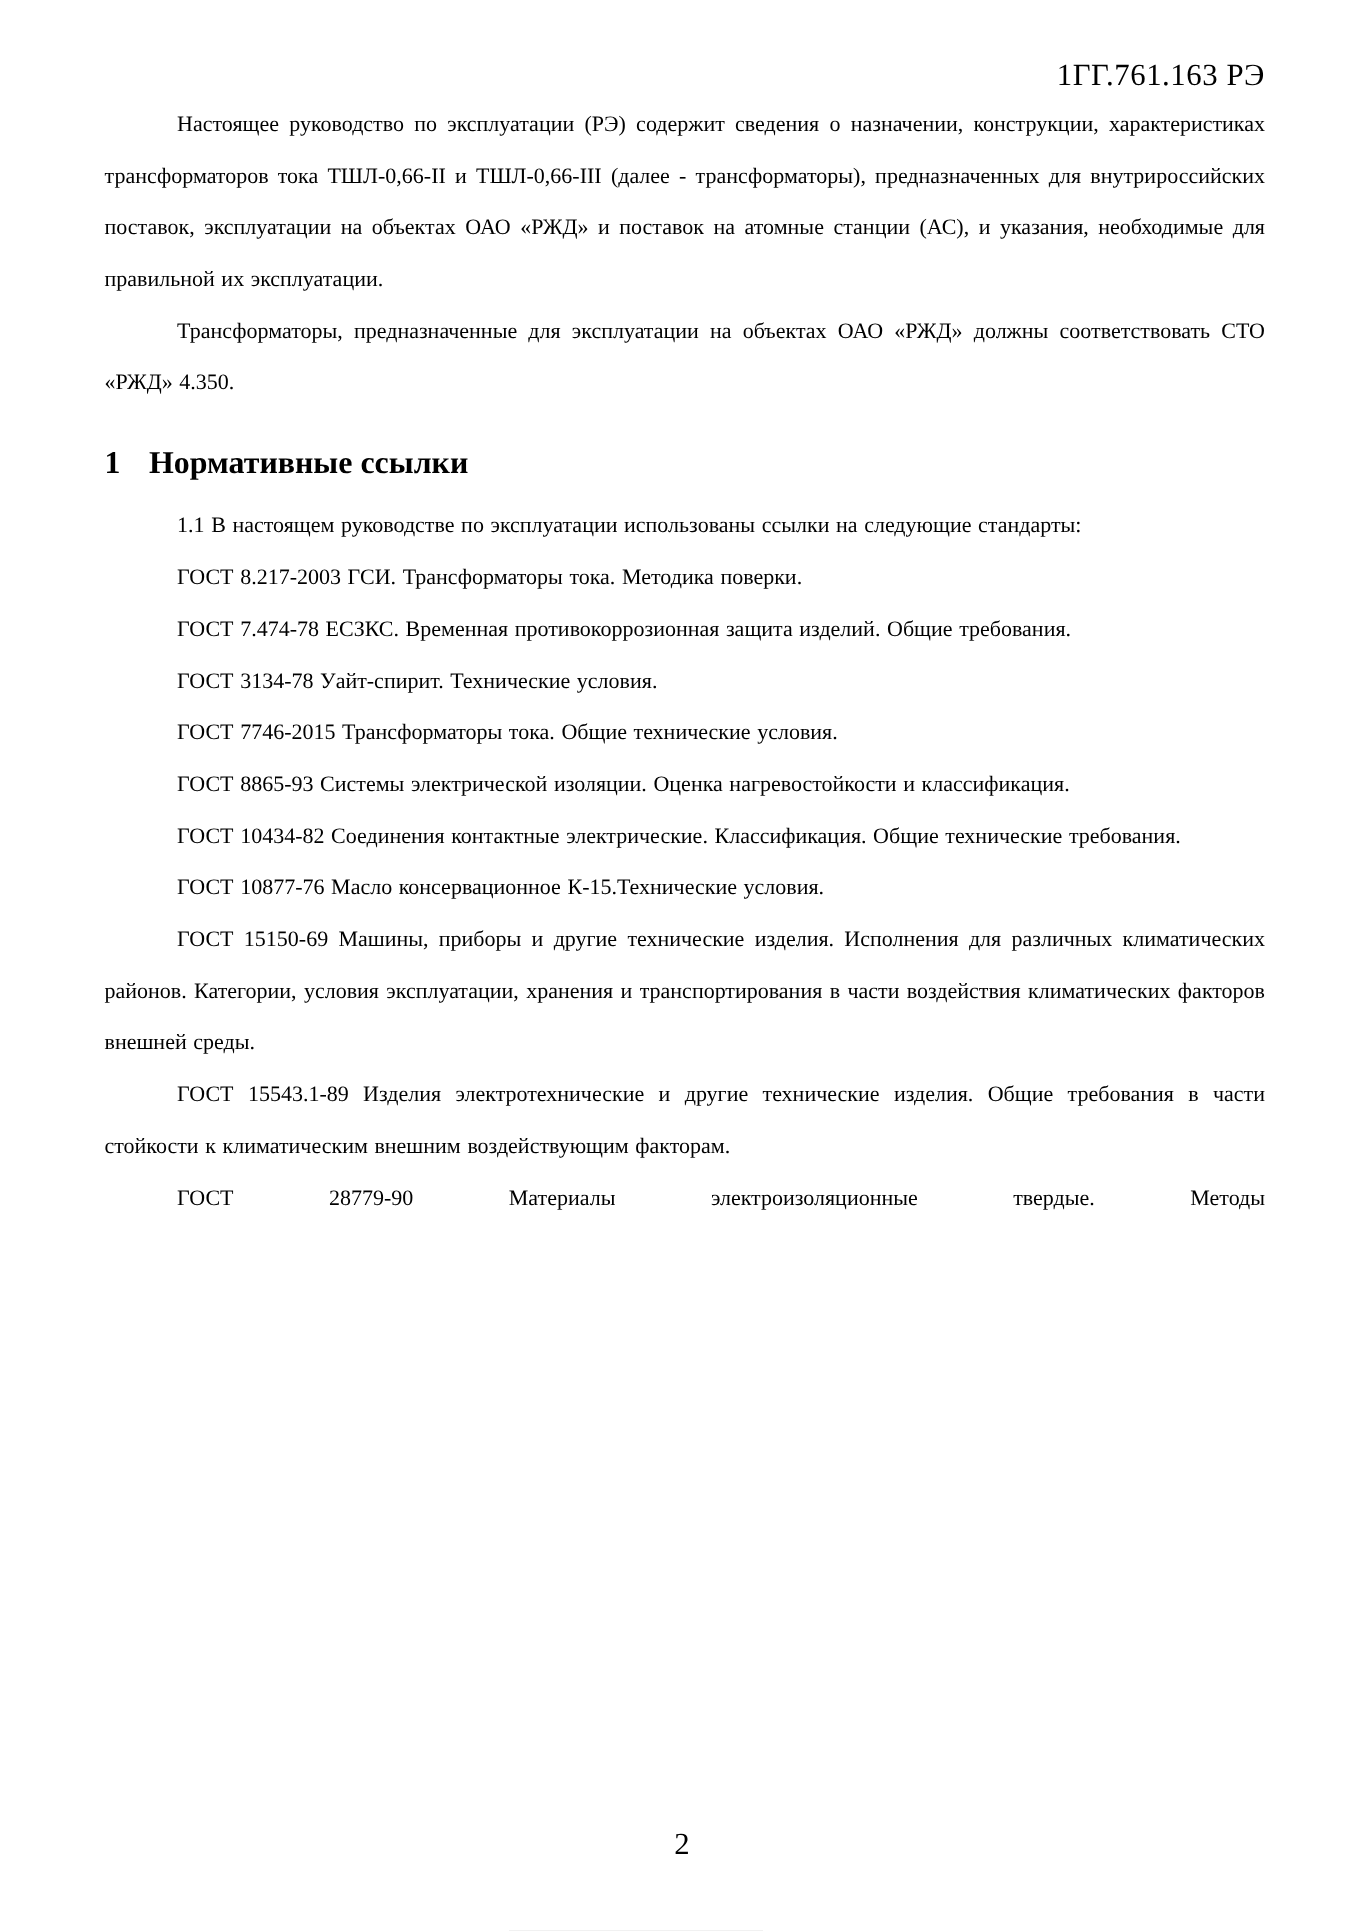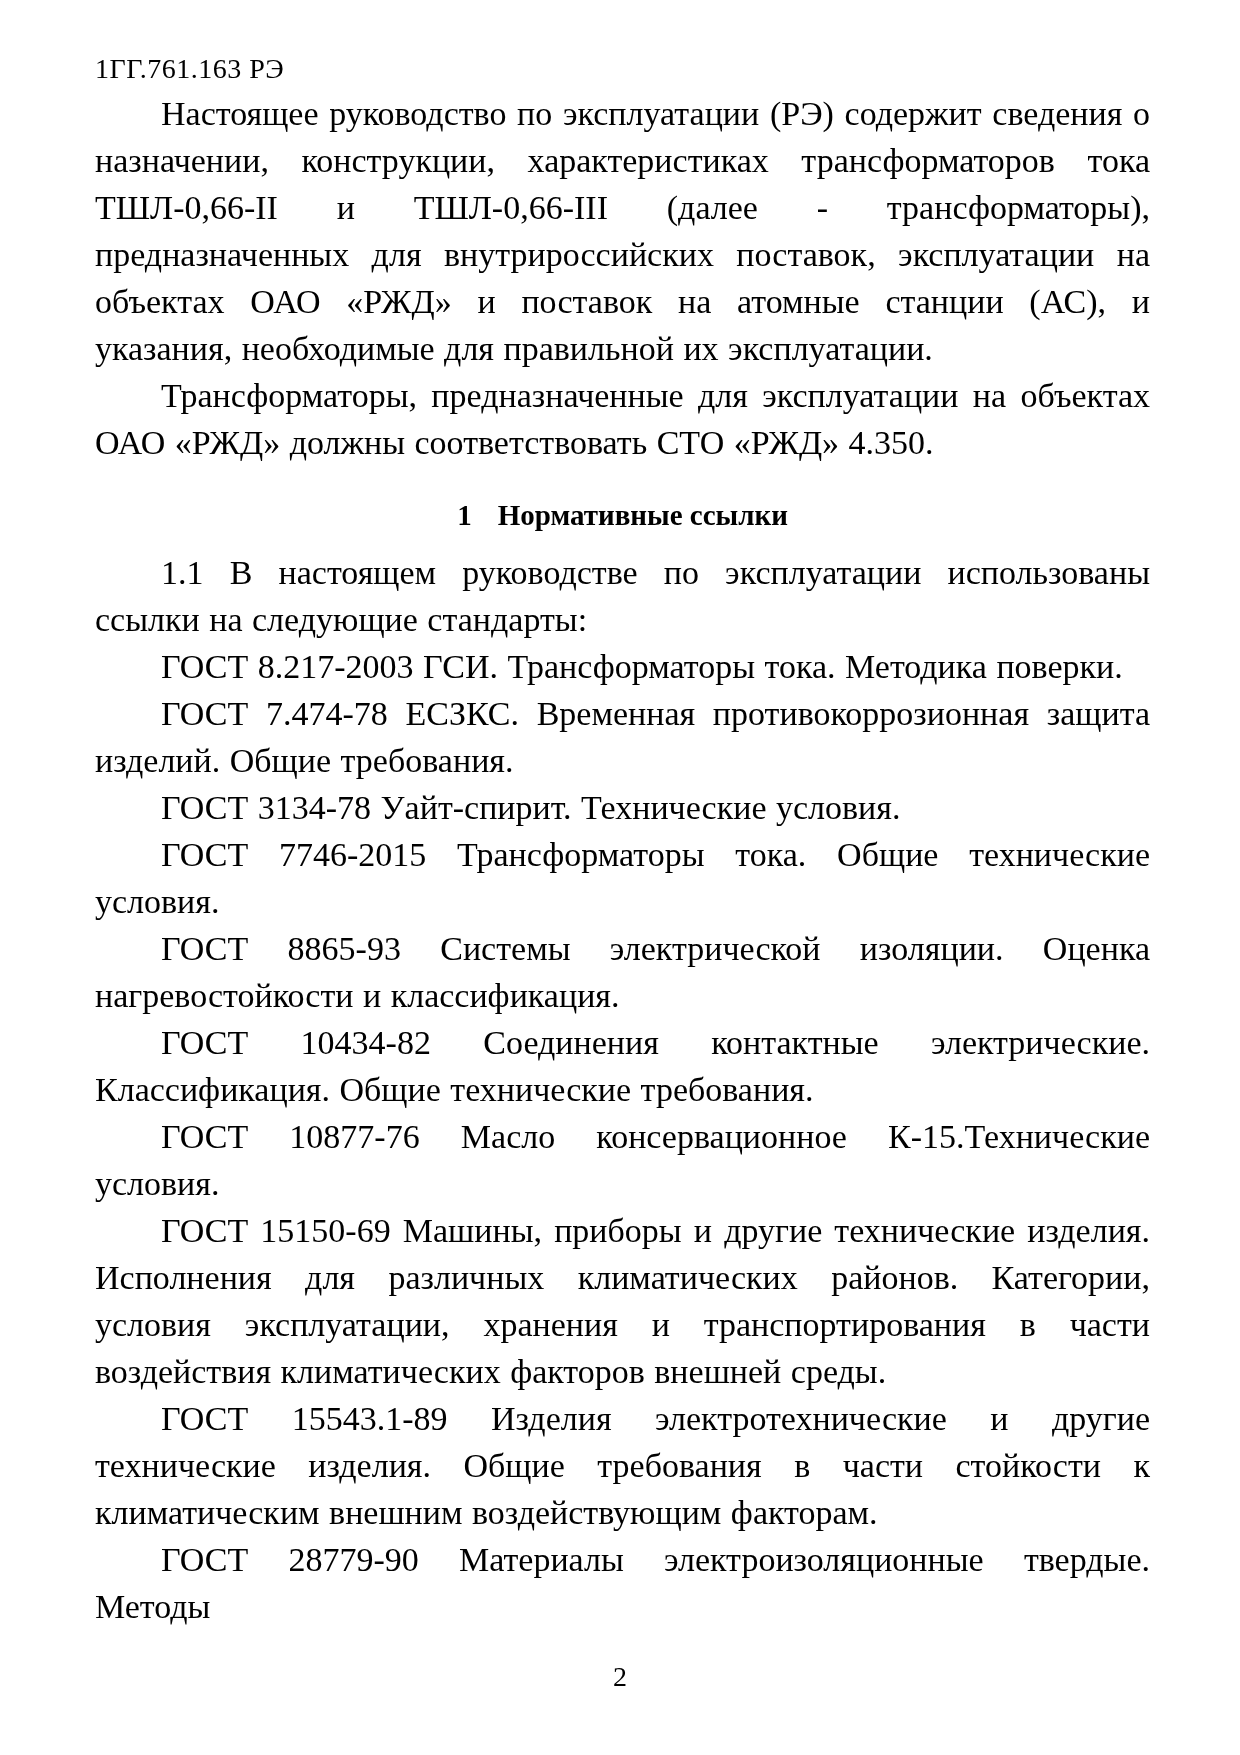--- a/index.html
+++ b/index.html
@@ -13,41 +13,42 @@
     height: 1755px;
     margin: 0 auto;
     background: #ffffff;
     color: #000000;
     font-family: "Liberation Serif", "DejaVu Serif", serif;
     overflow: hidden;
     box-sizing: border-box;
     padding: 52px 90px 0 95px;
   }
   .doc-code {
+    text-align: right;
     font-size: 28px;
     line-height: 33px;
     letter-spacing: 0.5px;
   }
   .content {
     margin-top: 5px;
   }
   .content p {
     margin: 0;
-    font-size: 34px;
+    font-size: 20px;
     line-height: 47px;
     text-align: justify;
     text-indent: 66px;
     word-spacing: 1px;
   }
   .section-heading {
     margin: 26px 0 10px 0;
     font-size: 29px;
     line-height: 47px;
     font-weight: bold;
-    text-align: center;
+    text-align: left;
   }
   .section-heading .num {
     margin-right: 26px;
   }
   
   .split-line {
     text-align-last: justify;
   }
   .page-footer {
     position: absolute;

